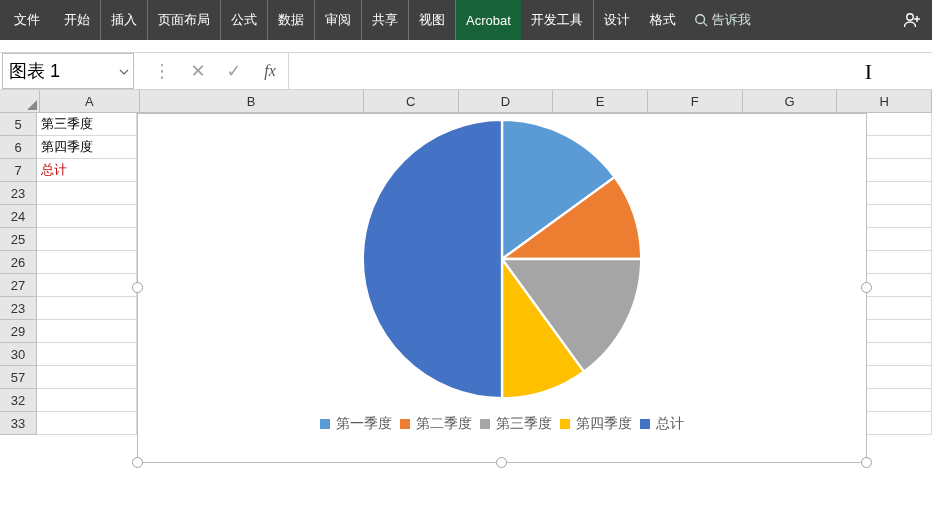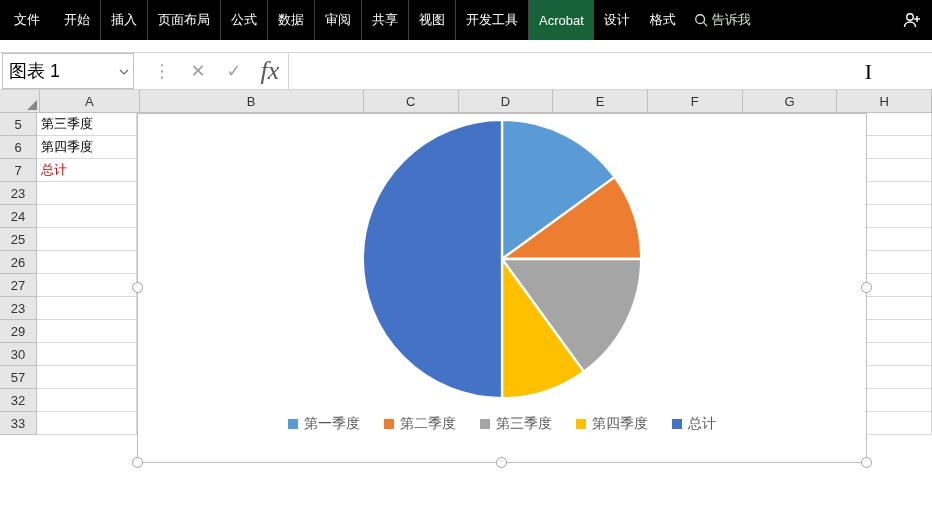--- a/index.html
+++ b/index.html
@@ -1,37 +1,37 @@
 <!DOCTYPE html>
 <html><head>
 <meta charset="utf-8">
 <style>
 * { margin: 0; padding: 0; box-sizing: border-box; }
 body { font-family: "Microsoft YaHei", Arial, sans-serif; font-size: 13px; background: #fff; width: 932px; height: 532px; overflow: hidden; }
 
 
-.ribbon { background: #000000; height: 40px; display: flex; align-items: center; color: #fff; }
+.ribbon { background: #404040; height: 40px; display: flex; align-items: center; color: #fff; }
 .ribbon-tab { padding: 0 10px; height: 40px; display: flex; align-items: center; cursor: pointer; border-right: 1px solid rgba(255,255,255,0.25); white-space: nowrap; }
 .ribbon-tab.file { padding: 0 14px; border-right: none; }
 .ribbon-tab.active { background: #176239; }
 .ribbon-tab.noborder { border-right: none; }
 .tell-me-wrap { display: flex; align-items: center; padding: 0 8px; color: #cfe5d8; }
 .tell-me-wrap svg { margin-right: 4px; }
 .share-icon { margin-left: auto; padding: 0 10px; display: flex; align-items: center; }
 
 
 .sub-ribbon { height: 12px; background: #fff; }
 
 
 .fx-row { display: flex; align-items: center; height: 38px; border-top: 1px solid #d4d4d4; border-bottom: 1px solid #d4d4d4; background: #fff; }
 .name-box { width: 132px; height: 36px; border: 1px solid #bfbfbf; margin-left: 2px; display: flex; align-items: center; padding: 0 6px; font-size: 18px; background: #fff; position: relative; }
 .name-box .caret { position: absolute; right: 4px; }
 .fx-btn-group { display: flex; align-items: center; height: 37px; border-bottom: 0; }
 .fx-btn { width: 36px; height: 36px; display: flex; align-items: center; justify-content: center; color: #a0a0a0; font-size: 18px; }
-.fx-btn.fx-label { font-style: italic; font-family: "Times New Roman", serif; color: #595959; font-size: 26px; }
+.fx-btn.fx-label { font-style: italic; font-family: "Times New Roman", serif; color: #595959; font-size: 16px; }
 .formula-input { flex: 1; height: 36px; border-left: 1px solid #d4d4d4; padding: 0 8px; background: #fff; position: relative; }
 .text-cursor { position: absolute; right: 60px; top: 6px; color: #000; font-size: 22px; font-family: serif; }
 
 
 .grid-wrap { position: relative; height: 442px; }
 .col-headers { display: flex; height: 23px; background: #e6e6e6; }
 .corner { width: 40px; height: 23px; background: #e6e6e6; border-right: 1px solid #bfbfbf; border-bottom: 1px solid #bfbfbf; position: relative; }
 .corner::after { content: ""; position: absolute; right: 2px; bottom: 2px; width: 0; height: 0; border-left: 10px solid transparent; border-bottom: 10px solid #888; }
 .col-header { height: 23px; border-right: 1px solid #bfbfbf; border-bottom: 1px solid #bfbfbf; display: flex; align-items: center; justify-content: center; color: #333; background: #e6e6e6; }
 .col-A { width: 100px; }
@@ -54,21 +54,21 @@
 .chart-handle { position: absolute; width: 11px; height: 11px; background: #fff; border: 1.6px solid #a0a0a0; border-radius: 50%; }
 .h-ml { left: -6px; top: 50%; margin-top: -6px; }
 .h-mr { right: -6px; top: 50%; margin-top: -6px; }
 .h-bl { left: -6px; bottom: -6px; }
 .h-br { right: -6px; bottom: -6px; }
 .h-bm { left: 50%; margin-left: -6px; bottom: -6px; }
 
 .pie-wrap { width: 100%; height: 290px; display: flex; align-items: center; justify-content: center; }
 .pie-svg { width: 100%; height: 100%; }
 
-.legend { display: flex; justify-content: center; gap: 24px; height: 40px; align-items: center; font-size: 14px; color: #595959; }
+.legend { display: flex; justify-content: center; gap: 8px; height: 40px; align-items: center; font-size: 14px; color: #595959; }
 .legend-item { display: flex; align-items: center; gap: 6px; }
 .swatch { width: 10px; height: 10px; }
 .sw-blue { background: #5b9bd5; }
 .sw-orange { background: #ed7d31; }
 .sw-gray { background: #a5a5a5; }
 .sw-yellow { background: #ffc000; }
 .sw-dblue { background: #4472c4; }
 </style>
 </head>
 <body>
@@ -76,22 +76,22 @@
 <div class="ribbon">
   <div class="ribbon-tab file">文件</div>
   <div class="ribbon-tab">开始</div>
   <div class="ribbon-tab">插入</div>
   <div class="ribbon-tab">页面布局</div>
   <div class="ribbon-tab">公式</div>
   <div class="ribbon-tab">数据</div>
   <div class="ribbon-tab">审阅</div>
   <div class="ribbon-tab">共享</div>
   <div class="ribbon-tab">视图</div>
+  <div class="ribbon-tab active noborder">Acrobat</div>
   <div class="ribbon-tab">开发工具</div>
-  <div class="ribbon-tab active noborder">Acrobat</div>
   <div class="ribbon-tab noborder">设计</div>
   <div class="ribbon-tab noborder">格式</div>
   <div class="tell-me-wrap">
     <svg width="14" height="14" viewBox="0 0 16 16" fill="none" stroke="#cfe5d8" stroke-width="1.5">
         <circle cx="7" cy="7" r="5"></circle>
         <line x1="11" y1="11" x2="15" y2="15"></line>
       </svg>
     <span>告诉我</span>
   </div>
   <div class="share-icon">

